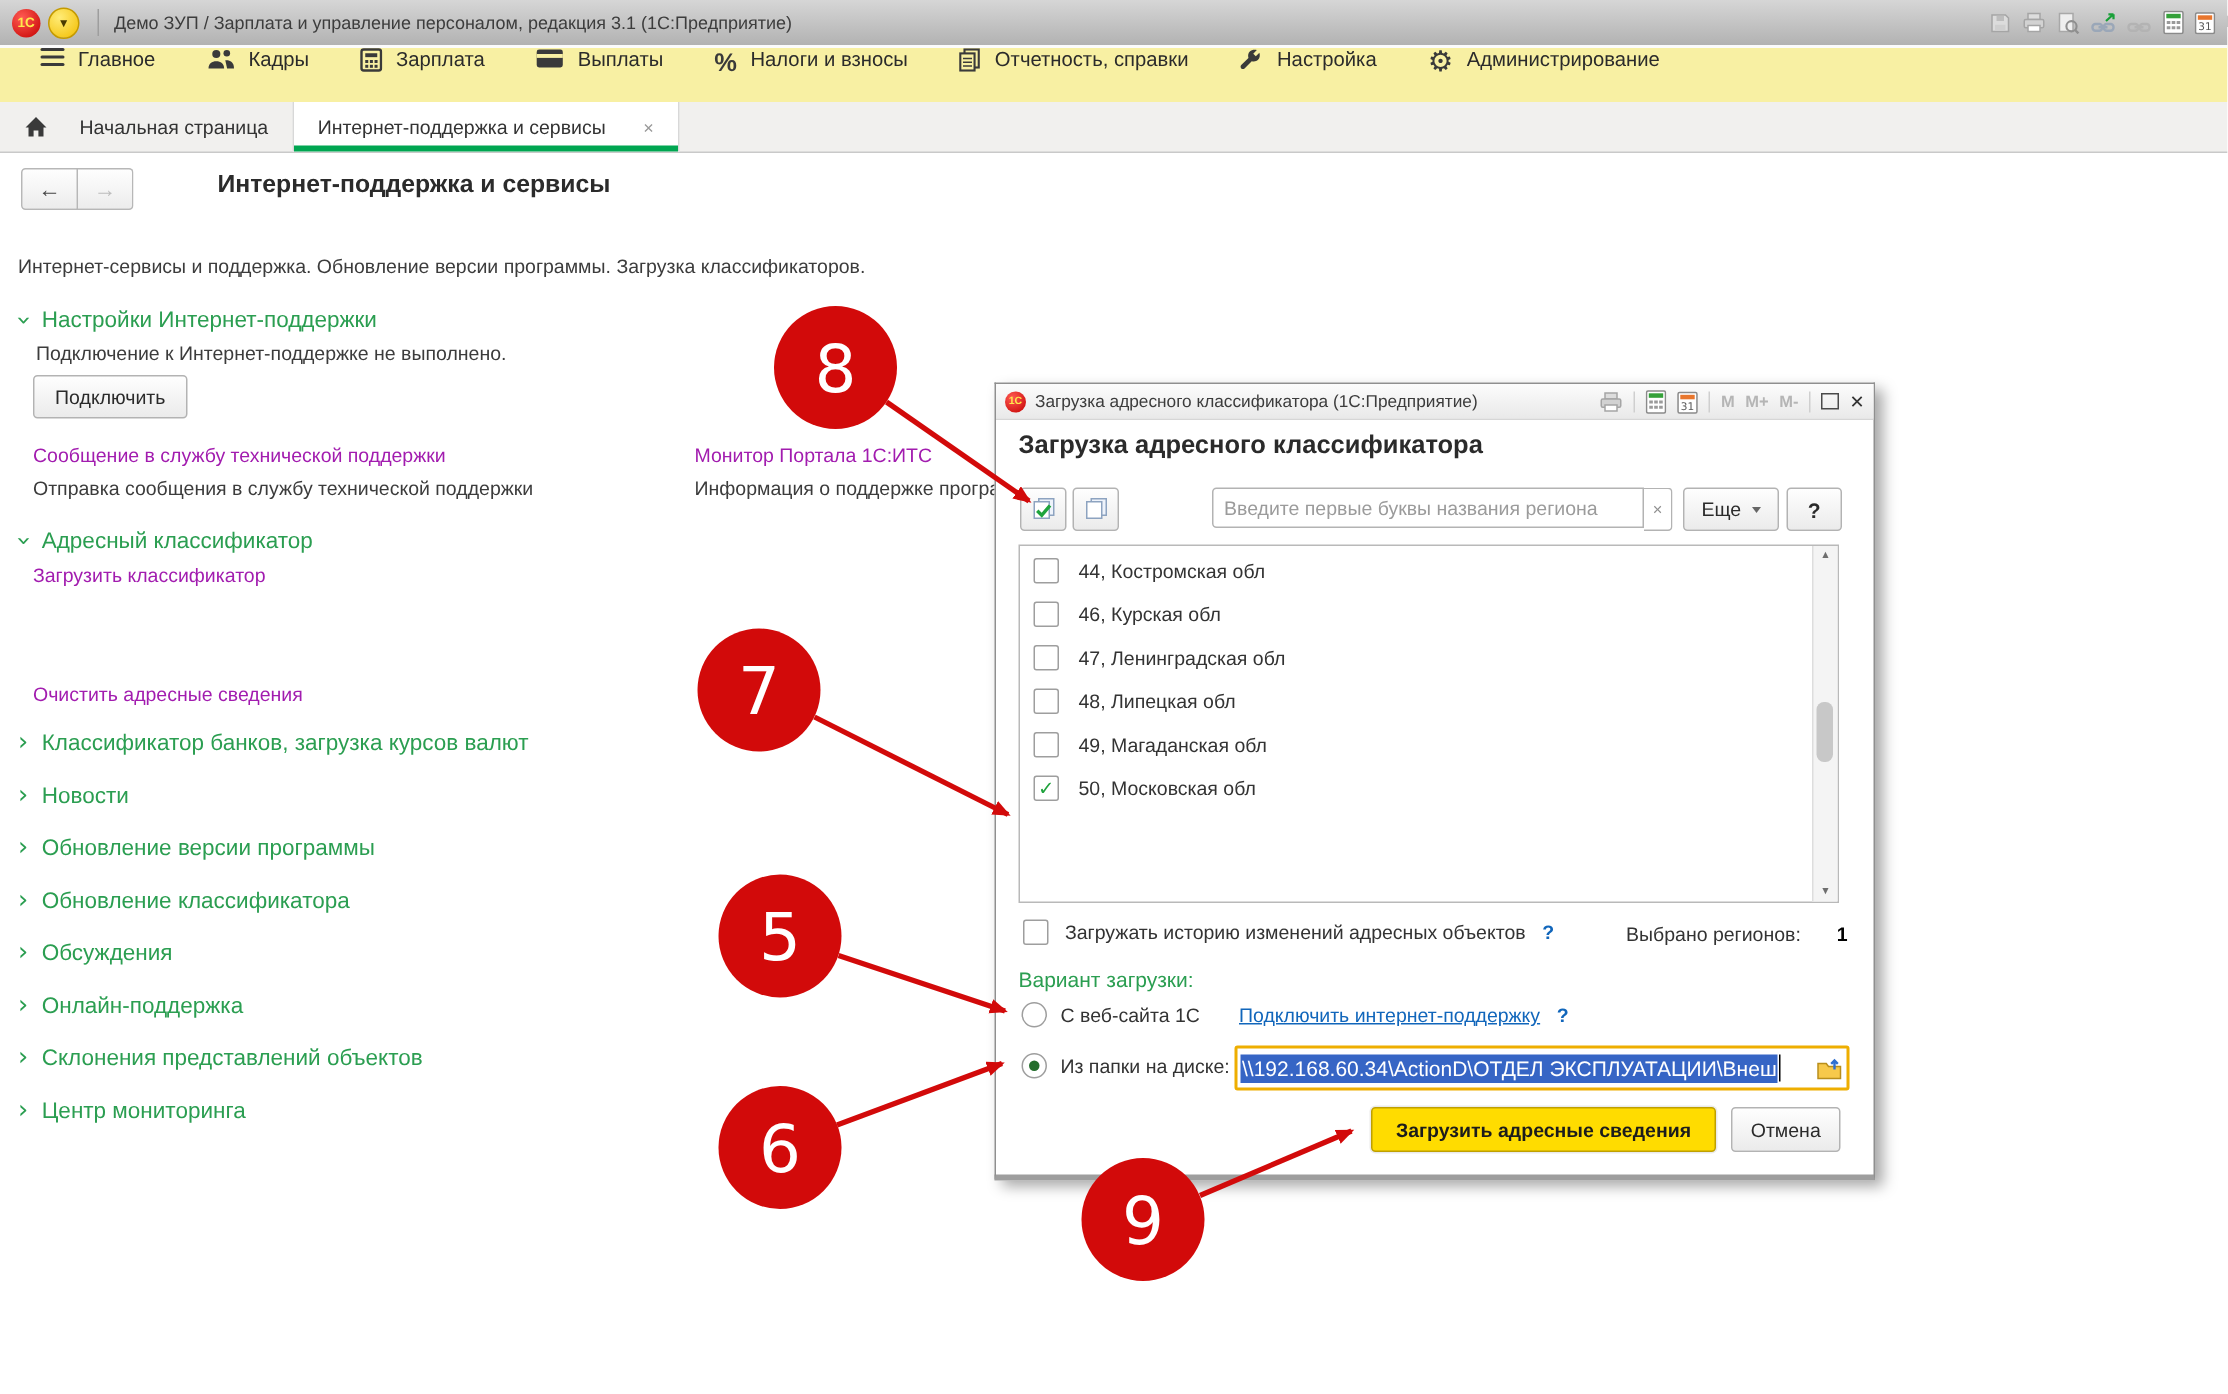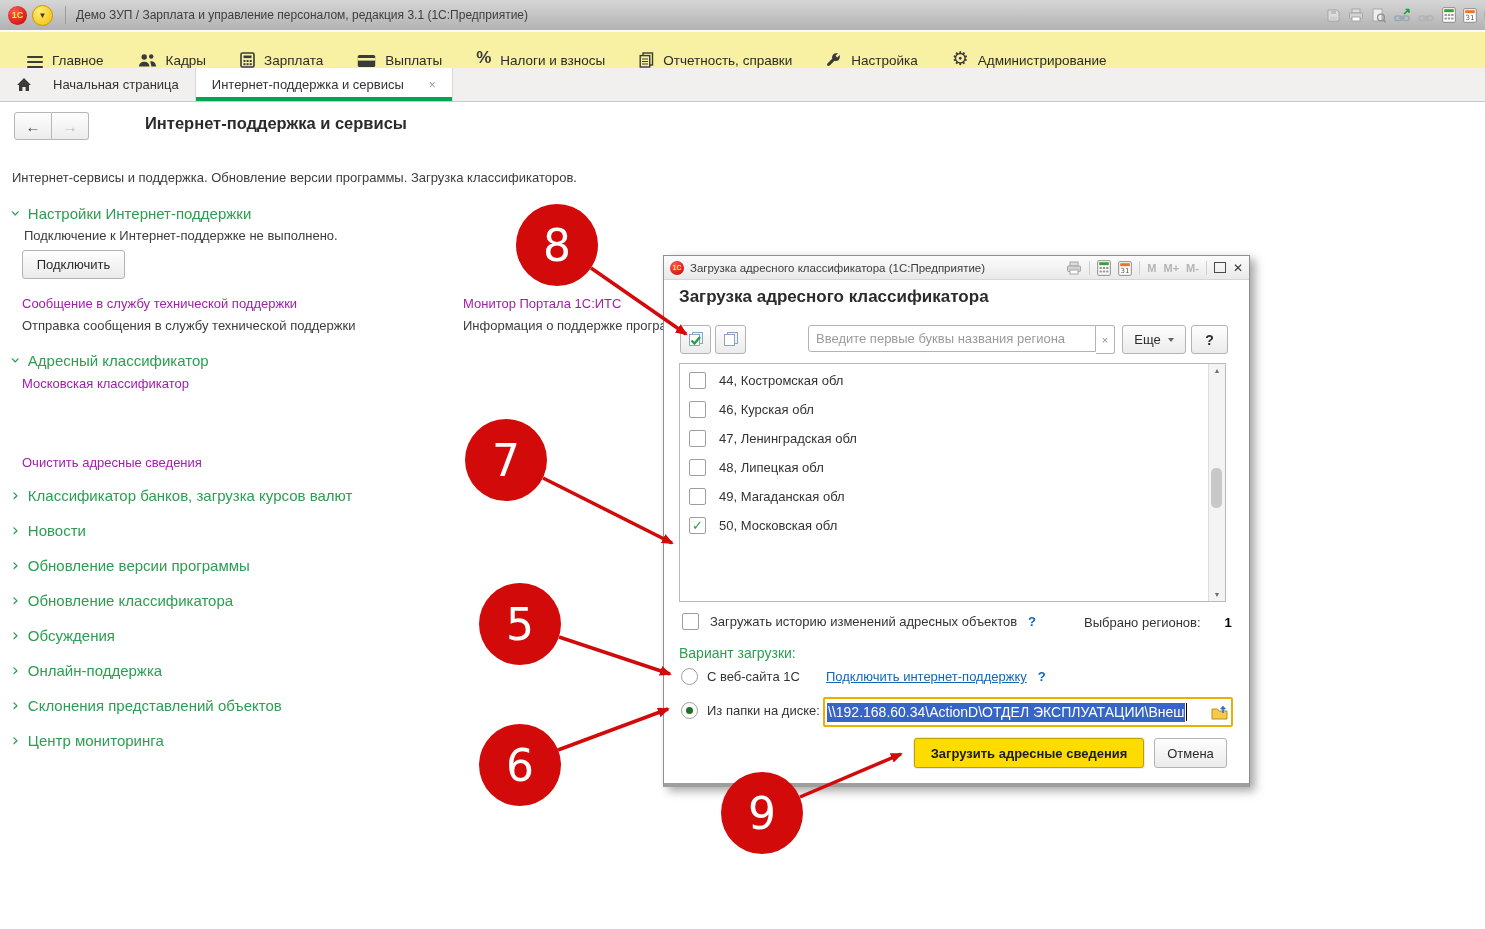--- a/index.html
+++ b/index.html
@@ -10,21 +10,21 @@
   .logo1c{width:19px;height:19px;border-radius:50%;background:radial-gradient(circle at 35% 30%,#ff5a52,#c40000);
           color:#ffe84c;font-size:9px;font-weight:700;display:flex;align-items:center;justify-content:center}
   .logodrop{width:19px;height:19px;border-radius:50%;margin-left:5px;background:radial-gradient(circle at 35% 30%,#ffec77,#f2bd00);
             border:1px solid #c49a00;color:#4a3a00;font-size:8px;display:flex;align-items:center;justify-content:center}
   .tb-sep{width:1px;height:18px;background:#9e9e9e;margin:0 10px 0 12px}
   .app-title{font-size:12px;color:#3d3d3d;white-space:nowrap}
   .tb-icons{position:absolute;right:2px;top:0;height:30px;display:flex;align-items:center;gap:7px}
   .tb-icons .mpart{color:#8f8f8f;font-size:11px;margin-right:-10px}
   
   .menubar{height:36px;background:#f8f0a3;border-top:2px solid #fbfbfb;display:flex;align-items:center;padding-left:10px}
-  .menu-item{display:flex;align-items:flex-end;gap:9px;padding:0 17px;height:100%;font-size:13.5px;color:#2b2b2b;cursor:default;white-space:nowrap}
+  .menu-item{display:flex;align-items:flex-start;gap:9px;padding:0 17px;height:100%;font-size:13.5px;color:#2b2b2b;cursor:default;white-space:nowrap}
   .bars{width:16px;height:12px;display:flex;flex-direction:column;justify-content:space-between}
   .bars i{height:2.4px;background:#3a3a3a;border-radius:1px}
   .pct{font-size:17px;font-weight:700;color:#3a3a3a}
   .gear{font-size:19px;color:#3a3a3a;line-height:1}
   
   .tabbar{height:33px;background:#f1f0ee;border-bottom:1px solid #c9c9c9;display:flex}
   .tab{display:flex;align-items:center;gap:21px;padding:0 16px;font-size:13px;color:#333;position:relative;white-space:nowrap}
   .tab.active{background:#fff;border-left:1px solid #d8d8d8;border-right:1px solid #d8d8d8}
   .tab.active::after{content:"";position:absolute;left:0;right:0;bottom:0;height:4px;background:#00a651}
   .tab .closex{color:#9a9a9a;font-size:12px;margin-left:4px}
@@ -262,21 +262,21 @@
   <div class="btn btn-connect">Подключить</div>
   <div class="lnk" style="left:22px;top:194px">Сообщение в службу технической поддержки</div>
   <div class="plain" style="left:22px;top:216px">Отправка сообщения в службу технической поддержки</div>
   <div class="lnk" style="left:463px;top:194px">Монитор Портала 1С:ИТС</div>
   <div class="plain" style="left:463px;top:216px">Информация о поддержке програ</div>
 
   <div class="sec-head" style="left:12px;top:250px">
     <span class="chev down">›</span>
     <span>Адресный классификатор</span>
   </div>
-  <div class="lnk" style="left:22px;top:274px">Московская классификатор</div>
+  <div class="lnk" style="left:22px;top:274px">Загрузить классификатор</div>
   <div class="lnk" style="left:22px;top:353px">Очистить адресные сведения</div>
 
   <div class="sec-head" style="left:12px;top:385px">
       <span class="chev">›</span>
       <span>Классификатор банков, загрузка курсов валют</span>
     </div>
   <div class="sec-head" style="left:12px;top:420px">
       <span class="chev">›</span>
       <span>Новости</span>
     </div>

